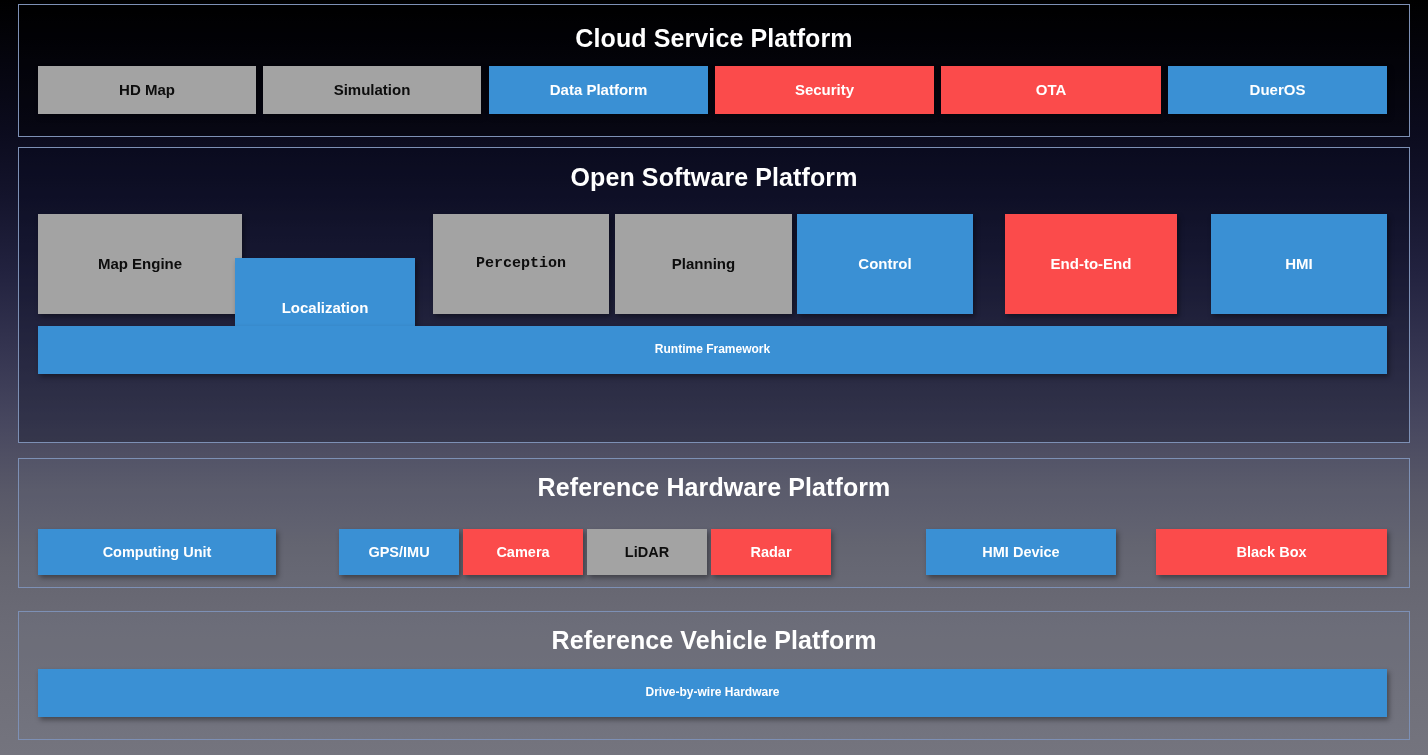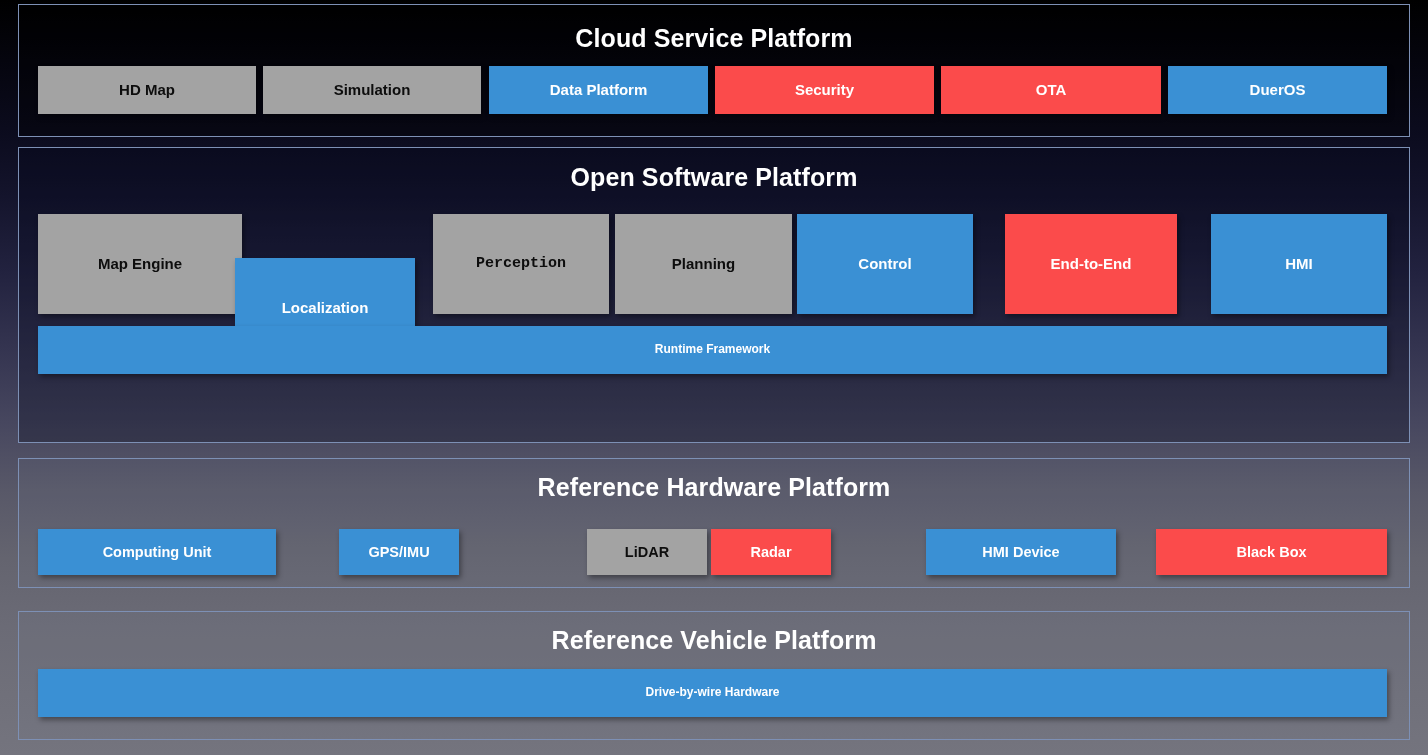--- a/index.html
+++ b/index.html
@@ -139,20 +139,21 @@
 
     </div>
   </section>
 
   <section class="panel" id="panel-hardware">
     <div class="panel-inner">
       <div class="panel-title">Reference Hardware Platform</div>
 
       <div class="block blue small" style="left:19px; top:70px; width:238px; height:46px;">Computing Unit</div>
       <div class="block blue small" style="left:320px; top:70px; width:120px; height:46px;">GPS/IMU</div>
+      <div class="block red small" style="left:444px; top:70px; width:120px; height:46px;">Camera</div>
       <div class="block yellow small" style="left:568px; top:70px; width:120px; height:46px;">LiDAR</div>
       <div class="block red small" style="left:692px; top:70px; width:120px; height:46px;">Radar</div>
       <div class="block blue small" style="left:885px; top:70px; width:190px; height:46px;margin-left:22px;">HMI Device</div>
       <div class="block red small" style="left:1137px; top:70px; width:231px; height:46px;">Black Box</div>
     </div>
   </section>
 
   <section class="panel" id="panel-vehicle">
     <div class="panel-inner">
       <div class="panel-title">Reference Vehicle Platform</div>

